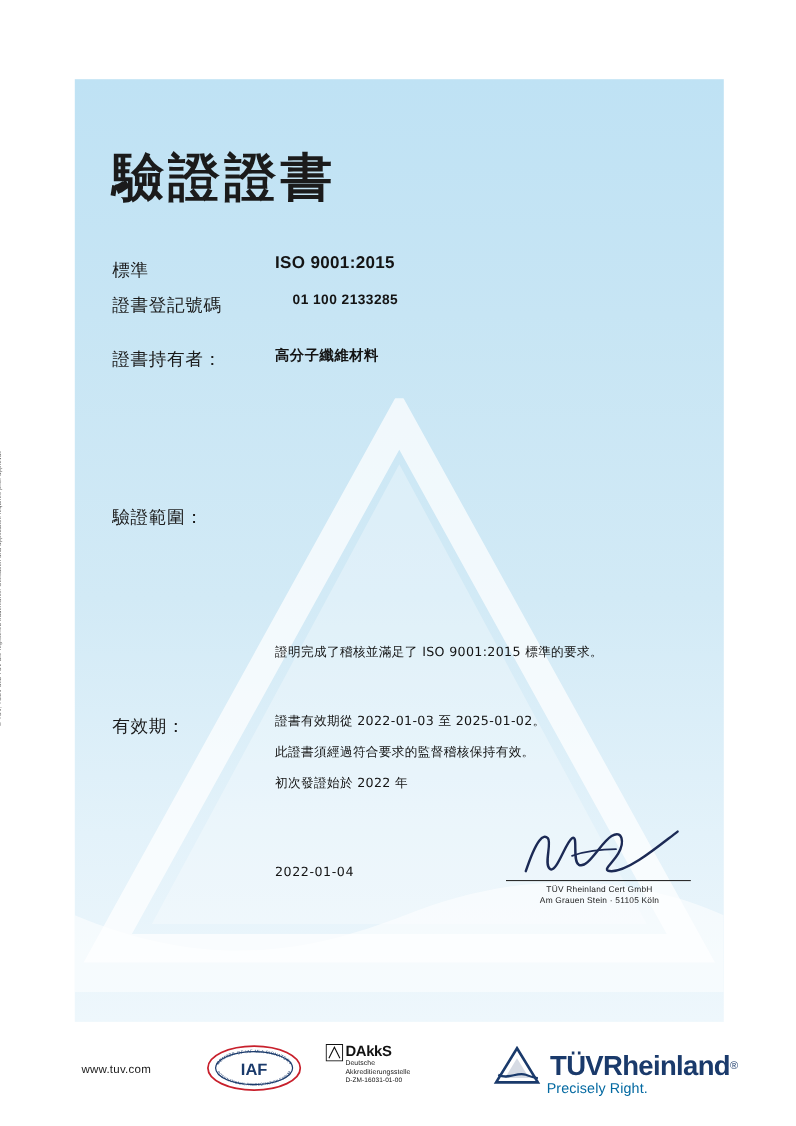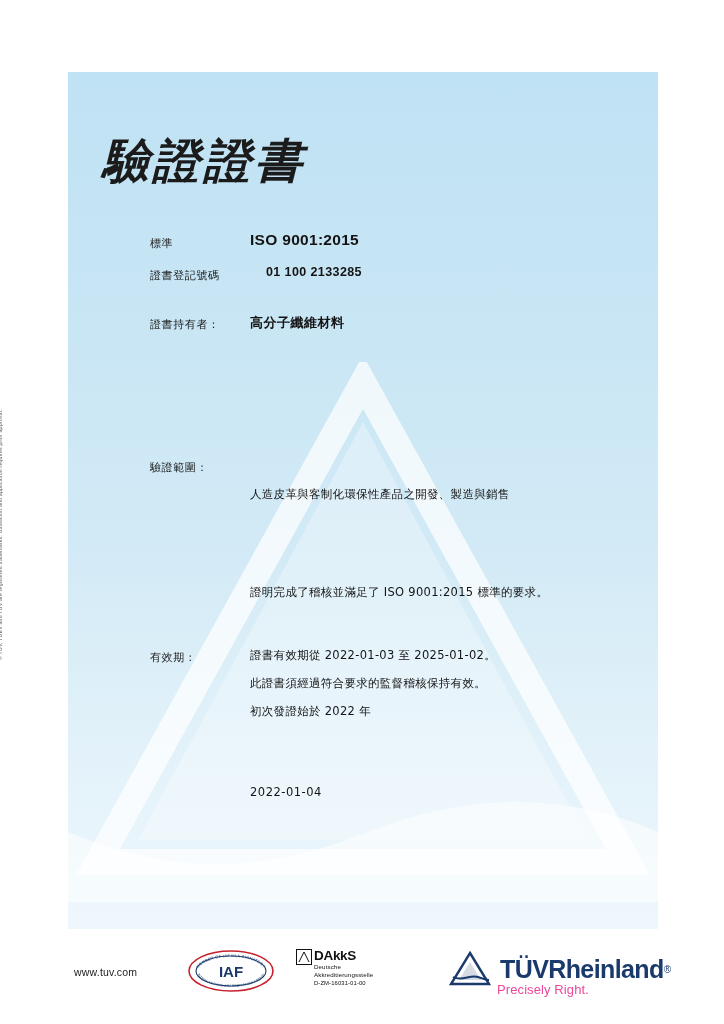--- a/index.html
+++ b/index.html
@@ -61,30 +61,28 @@
 
   .cert-title {
     position: absolute;
     left: 34px;
     top: 58px;
     font-size: 47px;
     font-weight: bold;
     letter-spacing: 4px;
     color: #1b1b1b;
     font-family: "DejaVu Sans", sans-serif;
-    font-style: italic;
   }
 
   .label {
     position: absolute;
-    font-size: 11px;
+    font-size: 16px;
     color: #1b1b1b;
     letter-spacing: 0.6px;
     font-family: Liberation Serif, serif;
-    margin-left: 48px;
   }
   .value {
     position: absolute;
     font-size: 11px;
     color: #141414;
     font-family: "DejaVu Sans", sans-serif;
   }
 
   .std-label { left: 34px; top: 164px; }
   .std-value {
@@ -225,21 +223,21 @@
     font-size: 10px;
     vertical-align: super;
     font-weight: normal;
   }
   .tuv-tag {
     position: absolute;
     left: 497px;
     top: 42px;
     font-family: "Liberation Sans", sans-serif;
     font-size: 13px;
-    color: #ec4899;
+    color: #0369a1;
     letter-spacing: 0.1px;
   }
 </style>
 </head>
 <body>
 
 <div class="side-legal">© TÜV, TUEV and TUV are registered trademarks. Utilisation and application requires prior approval.</div>
 
 <div class="cert-panel">
 
@@ -256,31 +254,41 @@
     <div class="label std-label">標準</div>
     <div class="value std-value">ISO 9001:2015</div>
 
     <div class="label reg-label">證書登記號碼</div>
     <div class="value reg-value">01 100 2133285</div>
 
     <div class="label holder-label">證書持有者：</div>
     <div class="value holder-name">高分子纖維材料</div>
 
     <div class="label scope-label">驗證範圍：</div>
-    <div class="value scope-line2">人造皮革與客制化環保性產品之開發、製造與銷售</div>
 
     <div class="value statement">證明完成了稽核並滿足了 ISO 9001:2015 標準的要求。</div>
 
     <div class="label valid-label">有效期：</div>
     <div class="value valid-l1">證書有效期從 2022-01-03 至 2025-01-02。</div>
     <div class="value valid-l2">此證書須經過符合要求的監督稽核保持有效。</div>
     <div class="value valid-l3">初次發證始於 2022 年</div>
 
     <div class="value issue-date">2022-01-04</div>
 
+    <div class="sig-wrap">
+      <div class="sig-mark">
+        <svg width="170" height="48" viewBox="0 0 170 48">
+          <path d="M18 40 C28 10 34 6 38 10 C42 14 34 34 40 38 C46 42 54 14 60 10 C66 6 60 30 66 34 C74 39 86 14 96 8 C106 2 108 14 102 24 C96 34 86 40 96 40 C112 40 140 16 156 4" fill="none" stroke="#1c2a55" stroke-width="2.2" stroke-linecap="round"></path>
+          <path d="M60 26 C72 22 86 20 100 20" fill="none" stroke="#1c2a55" stroke-width="1.6" stroke-linecap="round"></path>
+        </svg>
+      </div>
+      <div class="sig-rule"></div>
+      <div class="sig-org">TÜV Rheinland Cert GmbH</div>
+      <div class="sig-addr">Am Grauen Stein · 51105 Köln</div>
+    </div>
 
   </div>
 </div>
 
 <div class="footer">
 
   <div class="tuv-url">www.tuv.com</div>
 
   <svg class="iaf-logo" viewBox="0 0 86 50">
     <ellipse cx="43" cy="25" rx="42" ry="20" fill="none" stroke="#c8202c" stroke-width="1.6"></ellipse>

